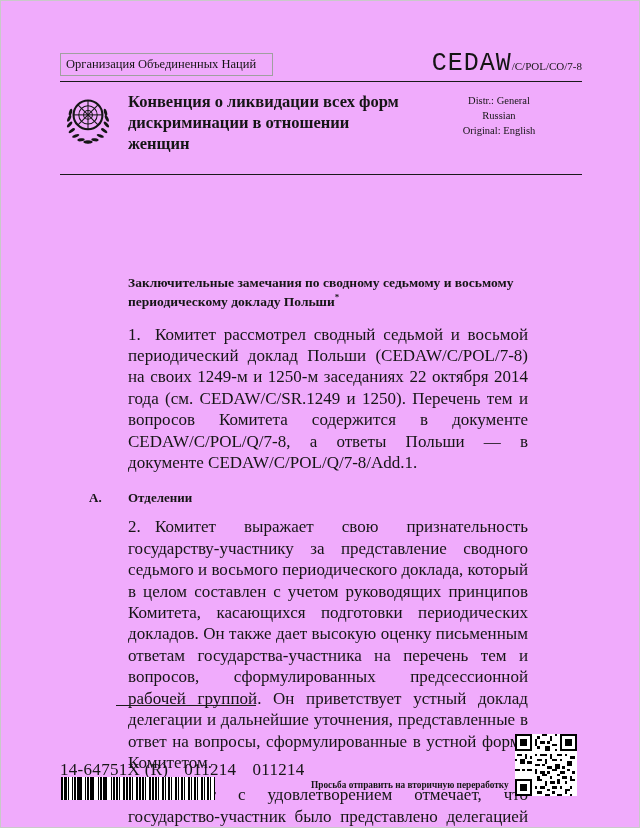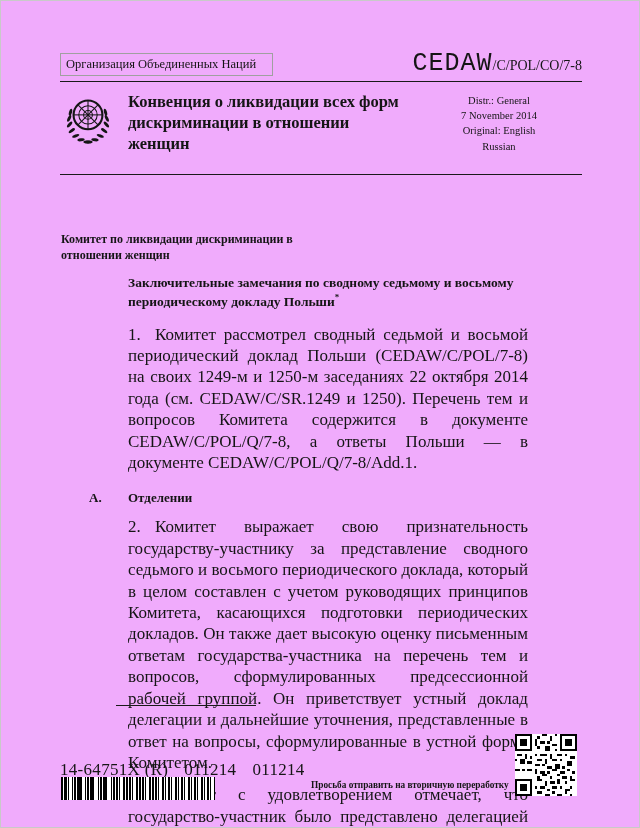--- a/index.html
+++ b/index.html
@@ -7,21 +7,21 @@
     position:relative; width:640px; height:828px; margin:0 auto;
     background:#f0abfc; border:1px solid #c9c9c9; box-sizing:border-box;
     font-family:"Liberation Serif","DejaVu Serif",serif; color:#151515; overflow:hidden;
   }
   
   .mast { position:absolute; left:59px; top:50px; width:522px; }
   .mast-top { display:flex; justify-content:space-between; align-items:flex-end; padding-bottom:5px; border-bottom:1px solid #1a1a1a; }
   .org-box { font-size:12.5px; border:1px solid #a0a0a0; padding:3px 16px 3px 5px; }
   .symbol { line-height:1; white-space:nowrap; }
   .symbol-main { font-size:25px; letter-spacing:1px;font-family:Liberation Mono, monospace; }
-  .symbol-suffix { font-size:14px; }
+  .symbol-suffix { font-size:11px; }
   .mast-main { display:flex; padding-top:9px; padding-bottom:20px; border-bottom:1.5px solid #1a1a1a; min-height:88px; box-sizing:border-box; }
   .emblem { flex:0 0 58px; width:58px; padding-top:2px; }
   .conv-title { font-weight:bold; font-size:16.5px; line-height:1.28; padding-left:10px; width:285px; box-sizing:border-box; }
   .distr { margin-left:auto; flex:0 0 166px; font-size:10.5px; line-height:1.45; padding-top:2px;text-align:center; }
   
   .committee { position:absolute; left:60px; top:231px; width:255px; font-weight:bold; font-size:12px; line-height:1.32; }
   .content { position:absolute; left:127px; top:273px; width:400px; }
   .doc-title { font-size:13.5px; font-weight:bold; line-height:1.3; margin:0 0 14px 0; }
   .doc-title sup { font-size:9px; }
   .para { font-size:17px; line-height:1.26; text-align:justify; margin:0 0 11px 0; }
@@ -81,28 +81,26 @@
             <ellipse cx="50.5" cy="43" rx="4.2" ry="1.7" transform="rotate(35 50.5 43)"></ellipse>
             <ellipse cx="46" cy="49" rx="4.2" ry="1.7" transform="rotate(20 46 49)"></ellipse>
             <ellipse cx="40" cy="53.5" rx="4.2" ry="1.7" transform="rotate(8 40 53.5)"></ellipse>
             <ellipse cx="33" cy="56" rx="4.2" ry="1.7"></ellipse>
           </g>
         </svg>
       </div>
       <div class="conv-title">Конвенция о ликвидации всех форм дискриминации в отношении женщин</div>
       <div class="distr">
         <div>Distr.: General</div>
-        <div>7 November 2014</div>
+        <div>Russian</div>
         <div>Original: English</div>
-        <div>Russian</div>
       </div>
     </div>
   </div>
 
-  <div class="committee">Комитет по ликвидации дискриминации в отношении женщин</div>
 
   <div class="content">
     <h1 class="doc-title"><span>Заключительные замечания по сводному седьмому и восьмому периодическому докладу Польши</span><sup>*</sup></h1>
 
     <p class="para"><span class="pnum">1.</span><span>Комитет рассмотрел сводный седьмой и восьмой периодический доклад Польши (CEDAW/C/POL/7-8) на своих 1249-м и 1250-м заседаниях 22 октября 2014 года (см. CEDAW/C/SR.1249 и 1250). Перечень тем и вопросов Комитета содержится в документе CEDAW/C/POL/Q/7-8, а ответы Польши — в документе CEDAW/C/POL/Q/7-8/Add.1.</span></p>
 
     <div class="section-head">
       <span class="sec-label">A.</span>
       <span>Отделении</span>
     </div>

